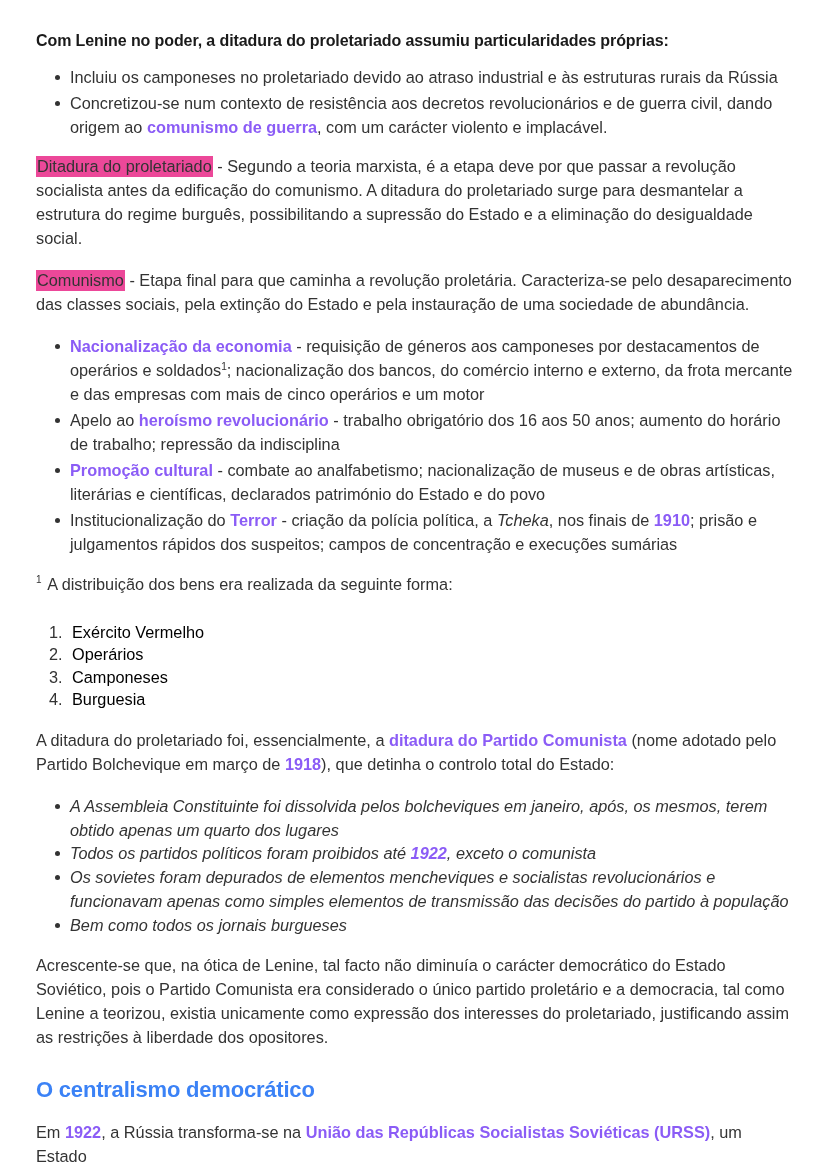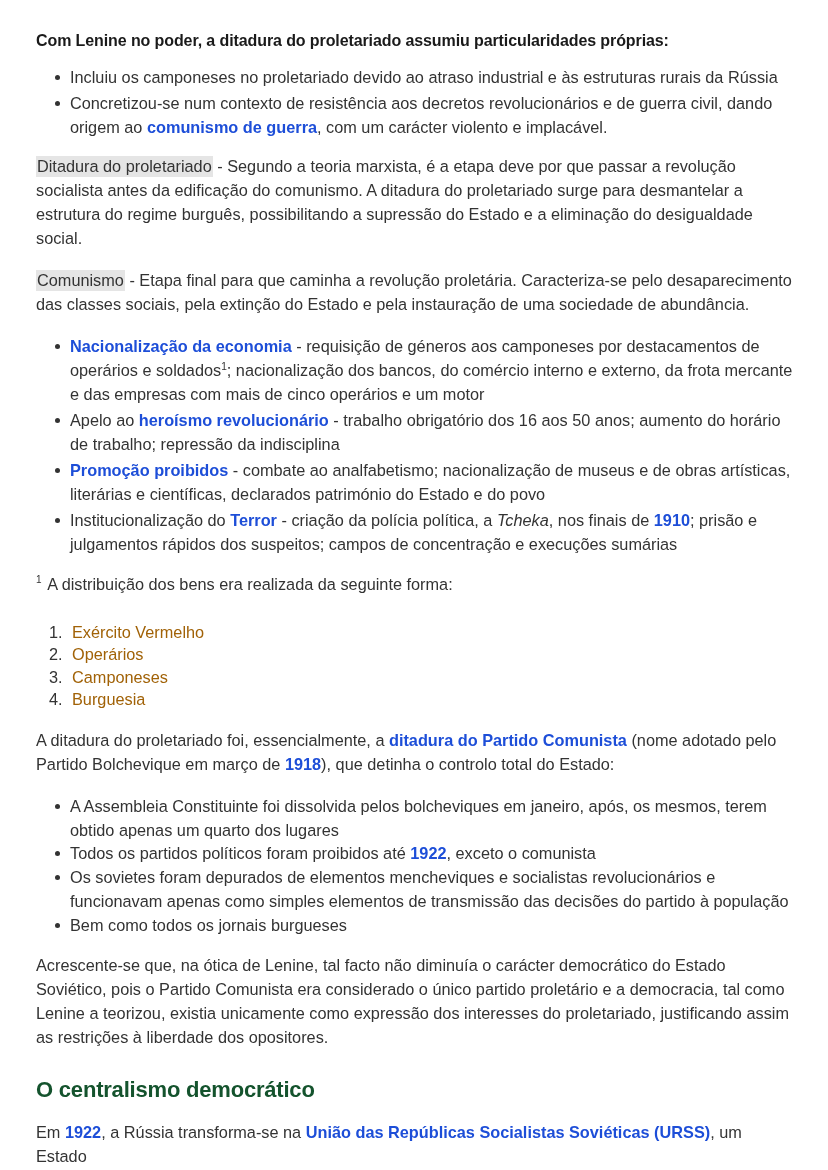--- a/index.html
+++ b/index.html
@@ -29,21 +29,21 @@
     font-size: 16px;
     font-weight: bold;
     color: #1a1a1a;
     line-height: 1.35;
     margin: 0 0 14px 0;
     letter-spacing: -0.1px;
   }
   .h-section {
     font-size: 22px;
     font-weight: bold;
-    color: #14532d;
+    color: #3b82f6;
     line-height: 1.3;
     margin: 26px 0 16px 0;
     letter-spacing: -0.2px;
   }
   p.para {
     font-size: 16.3px;
     line-height: 1.47;
     margin: 0 0 18px 0;
     color: #333333;
   }
@@ -72,55 +72,55 @@
   ul.bullets > li::before {
     content: "";
     position: absolute;
     left: 19px;
     top: 9px;
     width: 5px;
     height: 5px;
     border-radius: 50%;
     background: #333333;
   }
-  ul.bullets.tight > li { margin-bottom: 0; }
+  ul.bullets.tight > li { margin-bottom: 0; font-style: italic; }
   ul.bullets.loose > li { margin-bottom: 2px; }
 
   ol.numbers {
     list-style: none;
     margin: 0 0 18px 0;
     padding: 0;
     counter-reset: item;
   }
   ol.numbers > li {
     position: relative;
     padding-left: 36px;
     font-size: 16.3px;
     line-height: 1.38;
-    color: #a16207;
+    color: #000000;
     counter-increment: item;
   }
   ol.numbers > li::before {
     content: counter(item) ".";
     position: absolute;
     left: 13px;
     top: 0;
     color: #333333;
   }
 
   
-  b, strong { font-weight: bold; color: #1d4ed8; }
+  b, strong { font-weight: bold; color: #8b5cf6; }
   i, em { font-style: italic; }
   sup {
     font-size: 0.62em;
     vertical-align: super;
     line-height: 0;
   }
   .hl {
-    background-color: #e5e5e5;
+    background-color: #ec4899;
     padding: 1px 1px 2px 1px;
   }
   .sup-lead {
     font-size: 10px;
     vertical-align: super;
     line-height: 0;
     margin-right: 2px;
   }
 </style>
 </head>
@@ -136,21 +136,21 @@
     </ul>
 
   <p class="para"><span class="hl">Ditadura do proletariado</span><span> - Segundo a teoria marxista, é a etapa deve por que passar a revolução socialista antes da edificação do comunismo. A ditadura do proletariado surge para desmantelar a estrutura do regime burguês, possibilitando a supressão do Estado e a eliminação do desigualdade social.</span></p>
 
   <p class="para"><span class="hl">Comunismo</span><span> - Etapa final para que caminha a revolução proletária. Caracteriza-se pelo desaparecimento das classes sociais, pela extinção do Estado e pela instauração de uma sociedade de abundância.</span></p>
 
 
   <ul class="bullets loose">
       <li><b>Nacionalização da economia</b><span> - requisição de géneros aos camponeses por destacamentos de operários e soldados</span><sup>1</sup><span>; nacionalização dos bancos, do comércio interno e externo, da frota mercante e das empresas com mais de cinco operários e um motor</span></li>
       <li><span>Apelo ao </span><b>heroísmo revolucionário</b><span> - trabalho obrigatório dos 16 aos 50 anos; aumento do horário de trabalho; repressão da indisciplina</span></li>
-      <li><b>Promoção proibidos</b><span> - combate ao analfabetismo; nacionalização de museus e de obras artísticas, literárias e científicas, declarados património do Estado e do povo</span></li>
+      <li><b>Promoção cultural</b><span> - combate ao analfabetismo; nacionalização de museus e de obras artísticas, literárias e científicas, declarados património do Estado e do povo</span></li>
       <li><span>Institucionalização do </span><b>Terror</b><span> - criação da polícia política, a </span><i>Tcheka</i><span>, nos finais de </span><b>1910</b><span>; prisão e julgamentos rápidos dos suspeitos; campos de concentração e execuções sumárias</span></li>
     </ul>
 
   <p class="footnote">
     <sup class="sup-lead">1</sup><span> A distribuição dos bens era realizada da seguinte forma:</span>
   </p>
 
   <ol class="numbers">
       <li>Exército Vermelho</li>
       <li>Operários</li>

